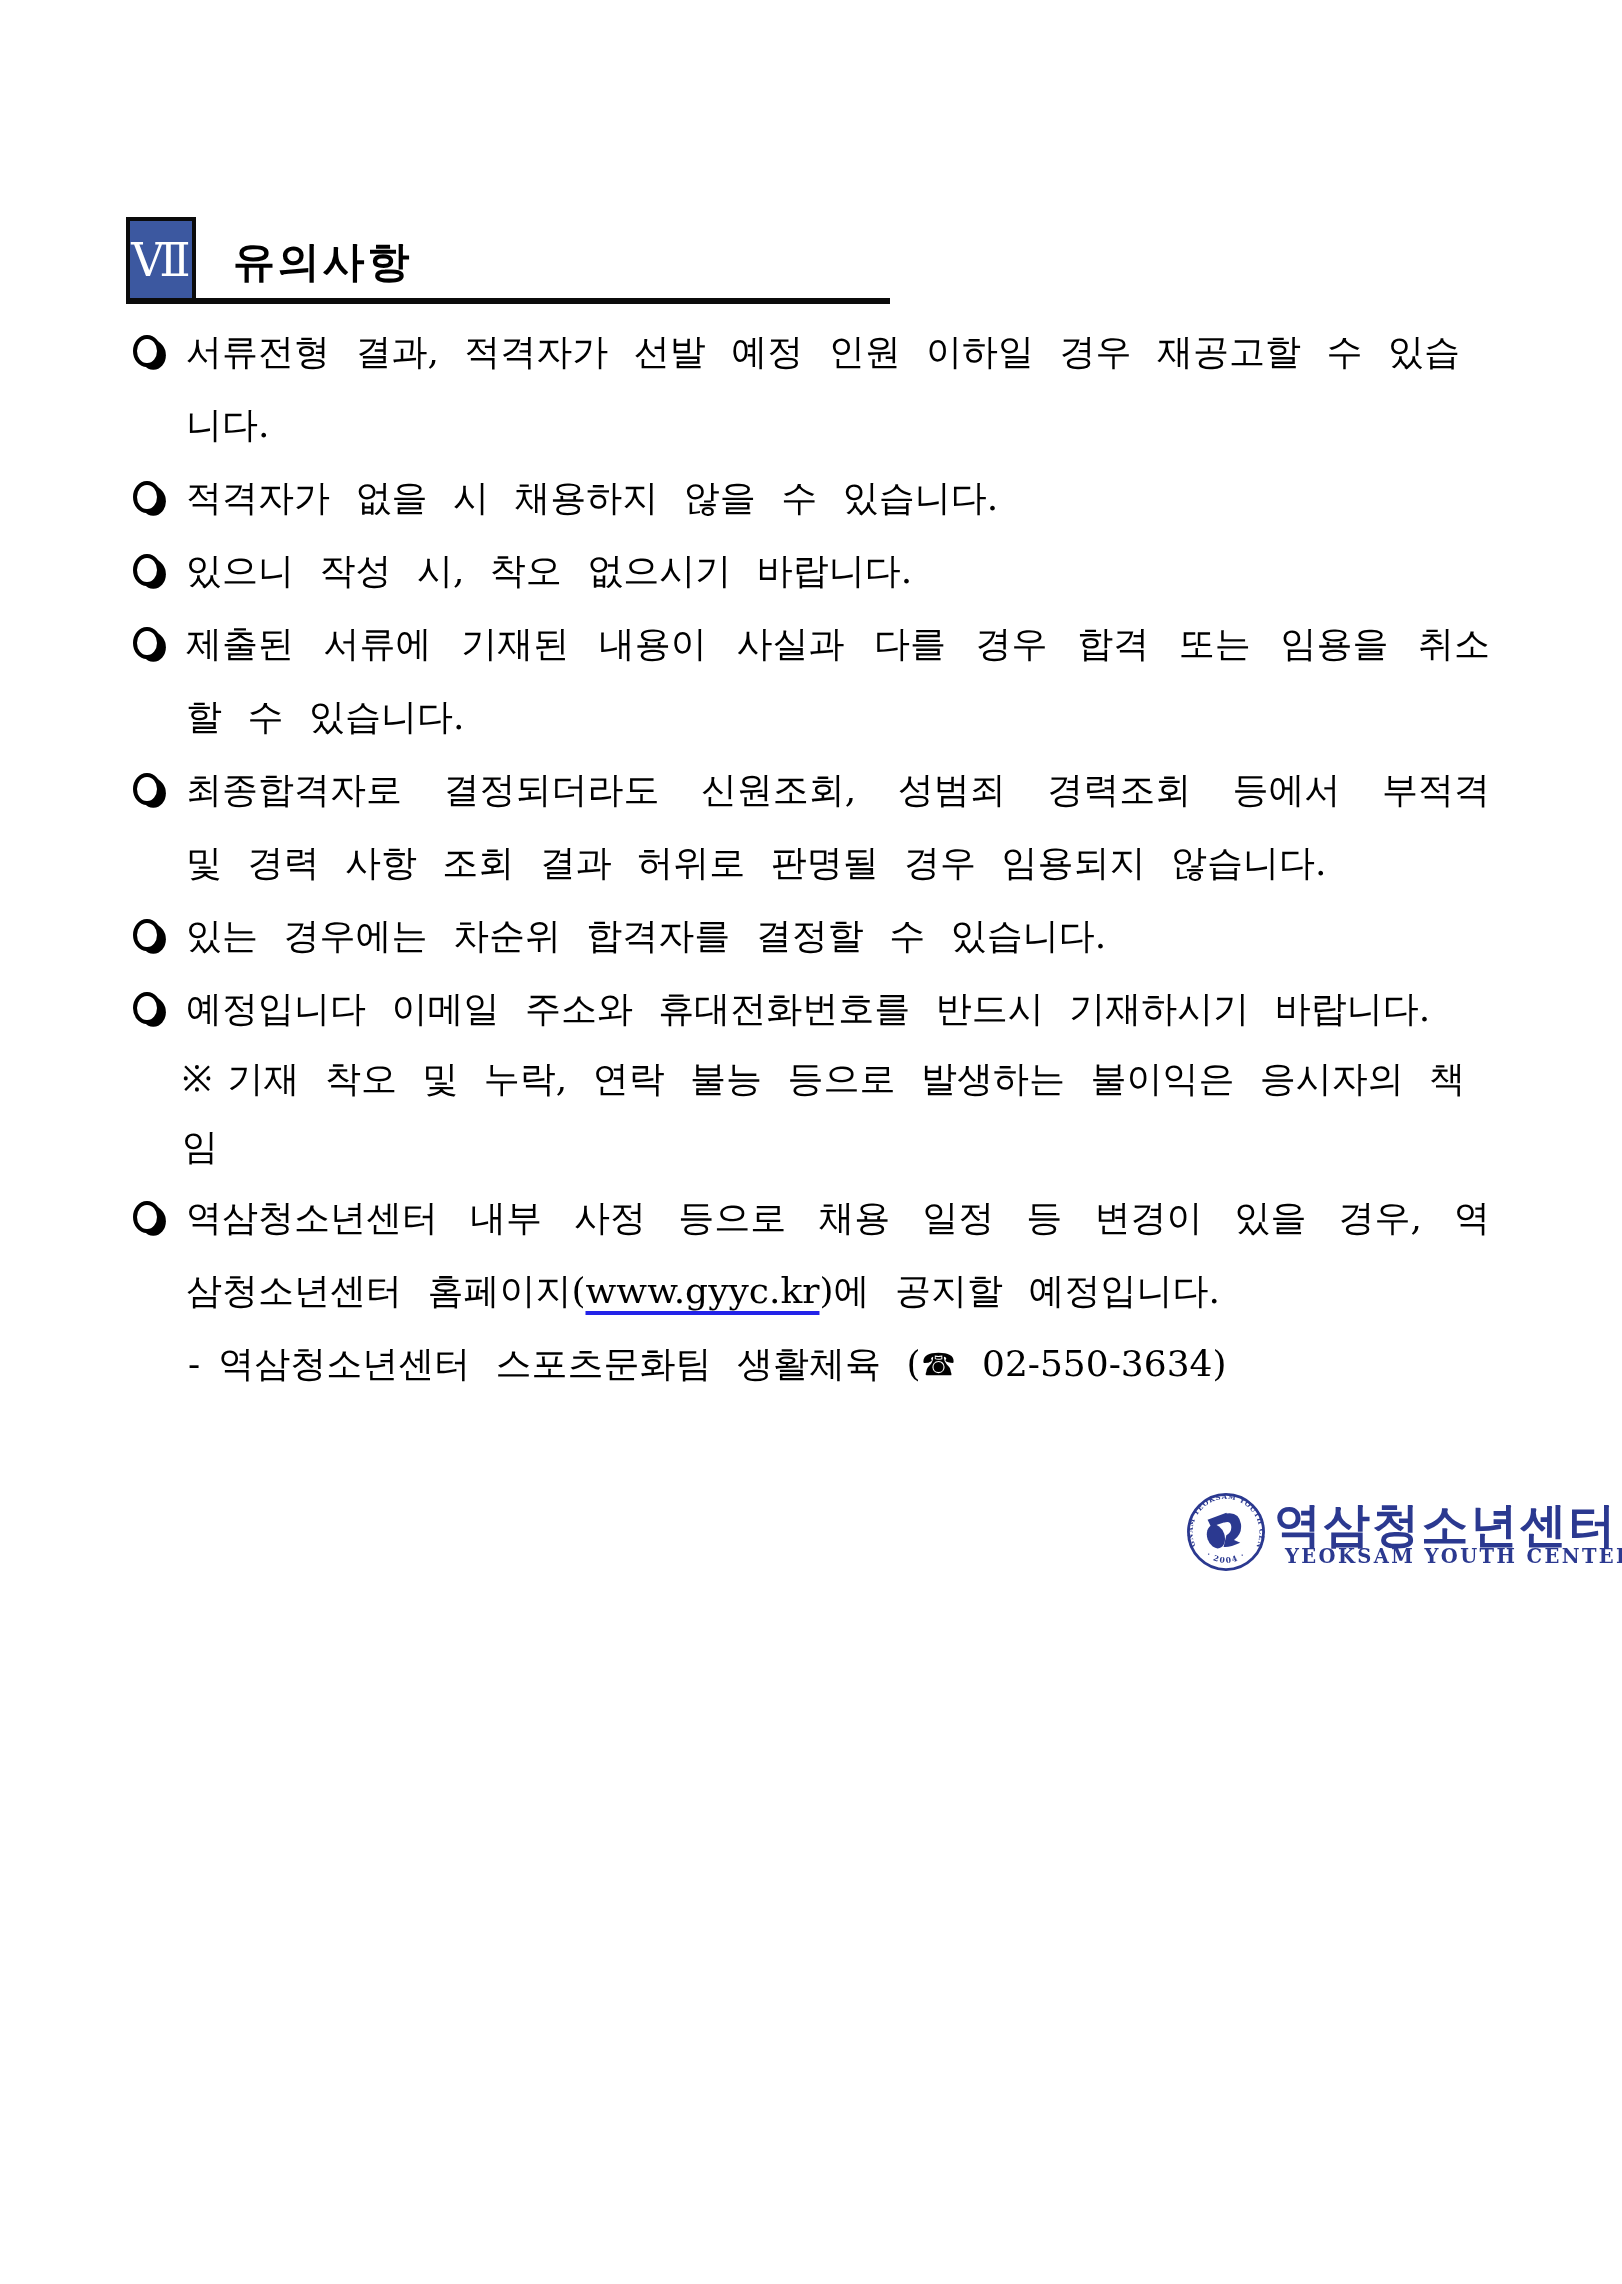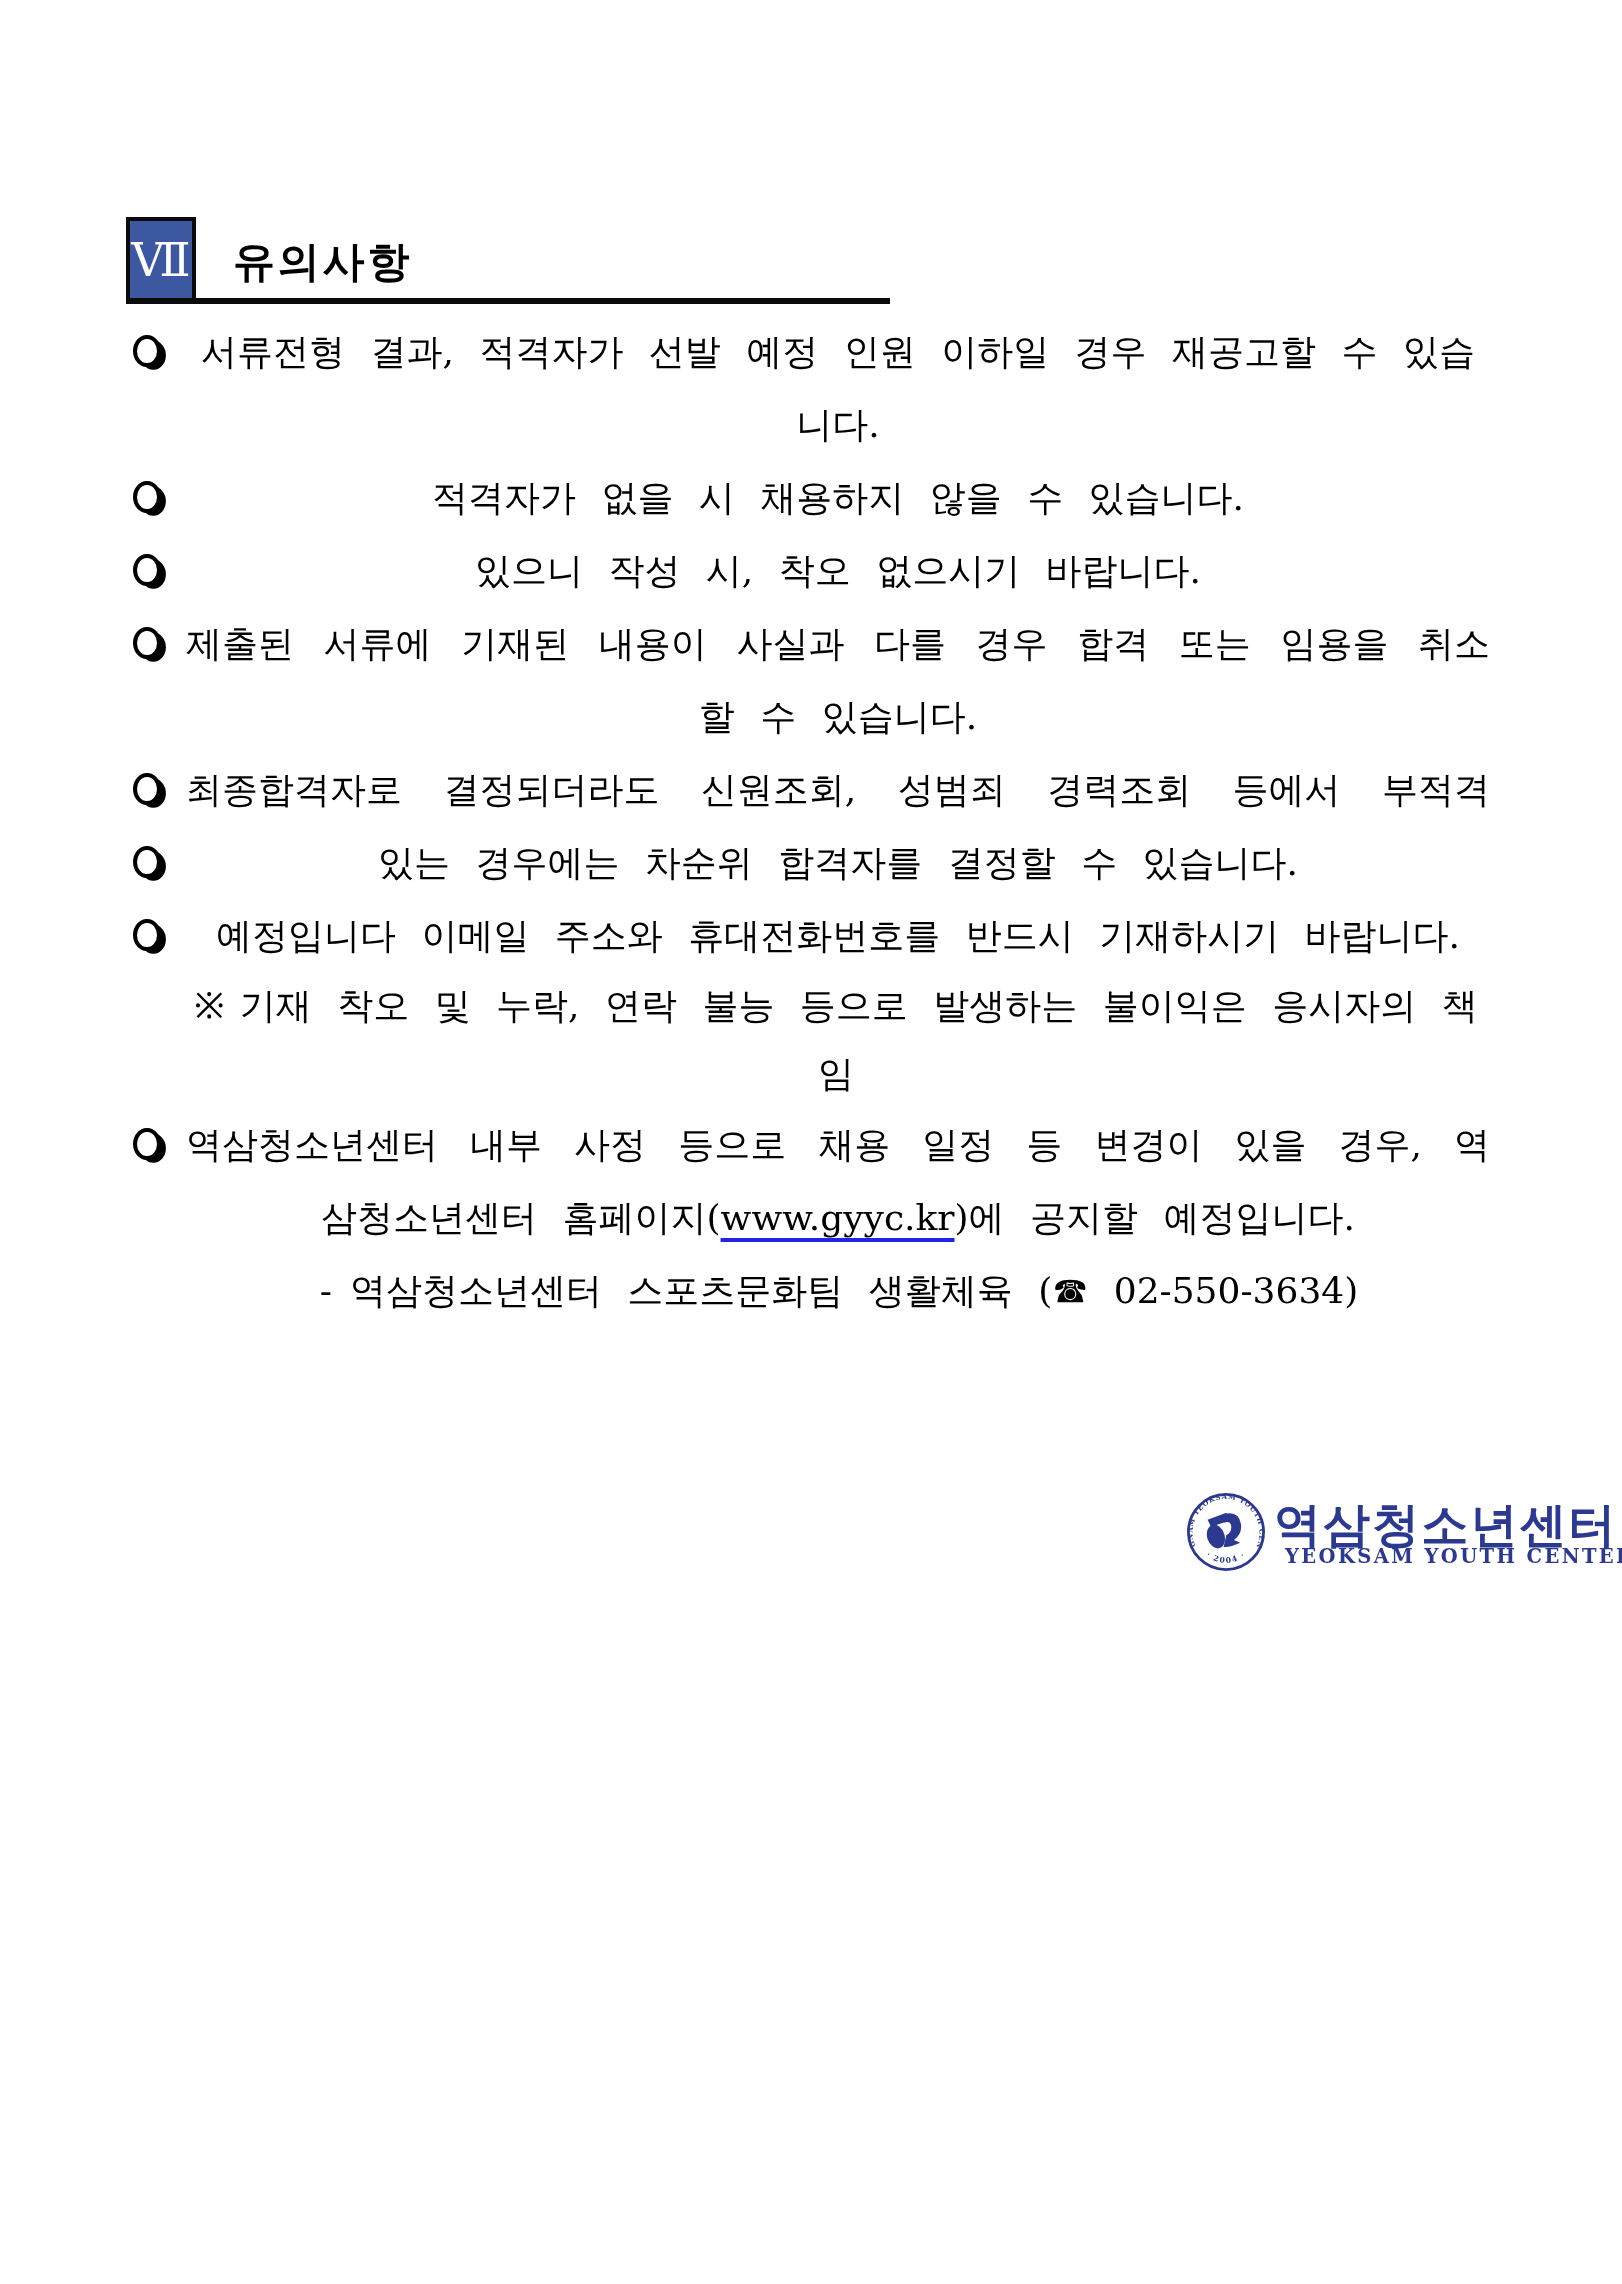--- a/index.html
+++ b/index.html
@@ -38,21 +38,21 @@
   }
 
   
   .notices {
     position:absolute; left:132px; top:315px;
     width:1358px;
     font-size:36px; line-height:73px;
     word-spacing:14px;
   }
   .item { position:relative; padding-left:54px; }
-  .item .line { text-align:center; }
+  .item .line { text-align:left; }
   .item .line.fill { text-align:justify; text-align-last:justify; }
   .marker {
     position:absolute; left:1.4px; top:19.5px;
     width:19.5px; height:24px;
     box-sizing:content-box;
     border:4.2px solid #000;
     border-radius:50%;
     background:#fff;
     box-shadow:6.3px 4.2px 0 -1.4px #000;
   }
@@ -111,20 +111,21 @@
         <div class="line">있으니 작성 시, 착오 없으시기 바랍니다.</div>
       </div>
       <div class="item bullet">
         <span class="marker"></span>
         <div class="line fill">제출된 서류에 기재된 내용이 사실과 다를 경우 합격 또는 임용을 취소</div>
         <div class="line">할 수 있습니다.</div>
       </div>
       <div class="item bullet">
         <span class="marker"></span>
         <div class="line fill">최종합격자로 결정되더라도 신원조회, 성범죄 경력조회 등에서 부적격</div>
+        <div class="line">및 경력 사항 조회 결과 허위로 판명될 경우 임용되지 않습니다.</div>
       </div>
       <div class="item bullet">
         <span class="marker"></span>
         <div class="line">있는 경우에는 차순위 합격자를 결정할 수 있습니다.</div>
       </div>
       <div class="item bullet">
         <span class="marker"></span>
         <div class="line">예정입니다 이메일 주소와 휴대전화번호를 반드시 기재하시기 바랍니다.</div>
       </div>
       <div class="item note">

